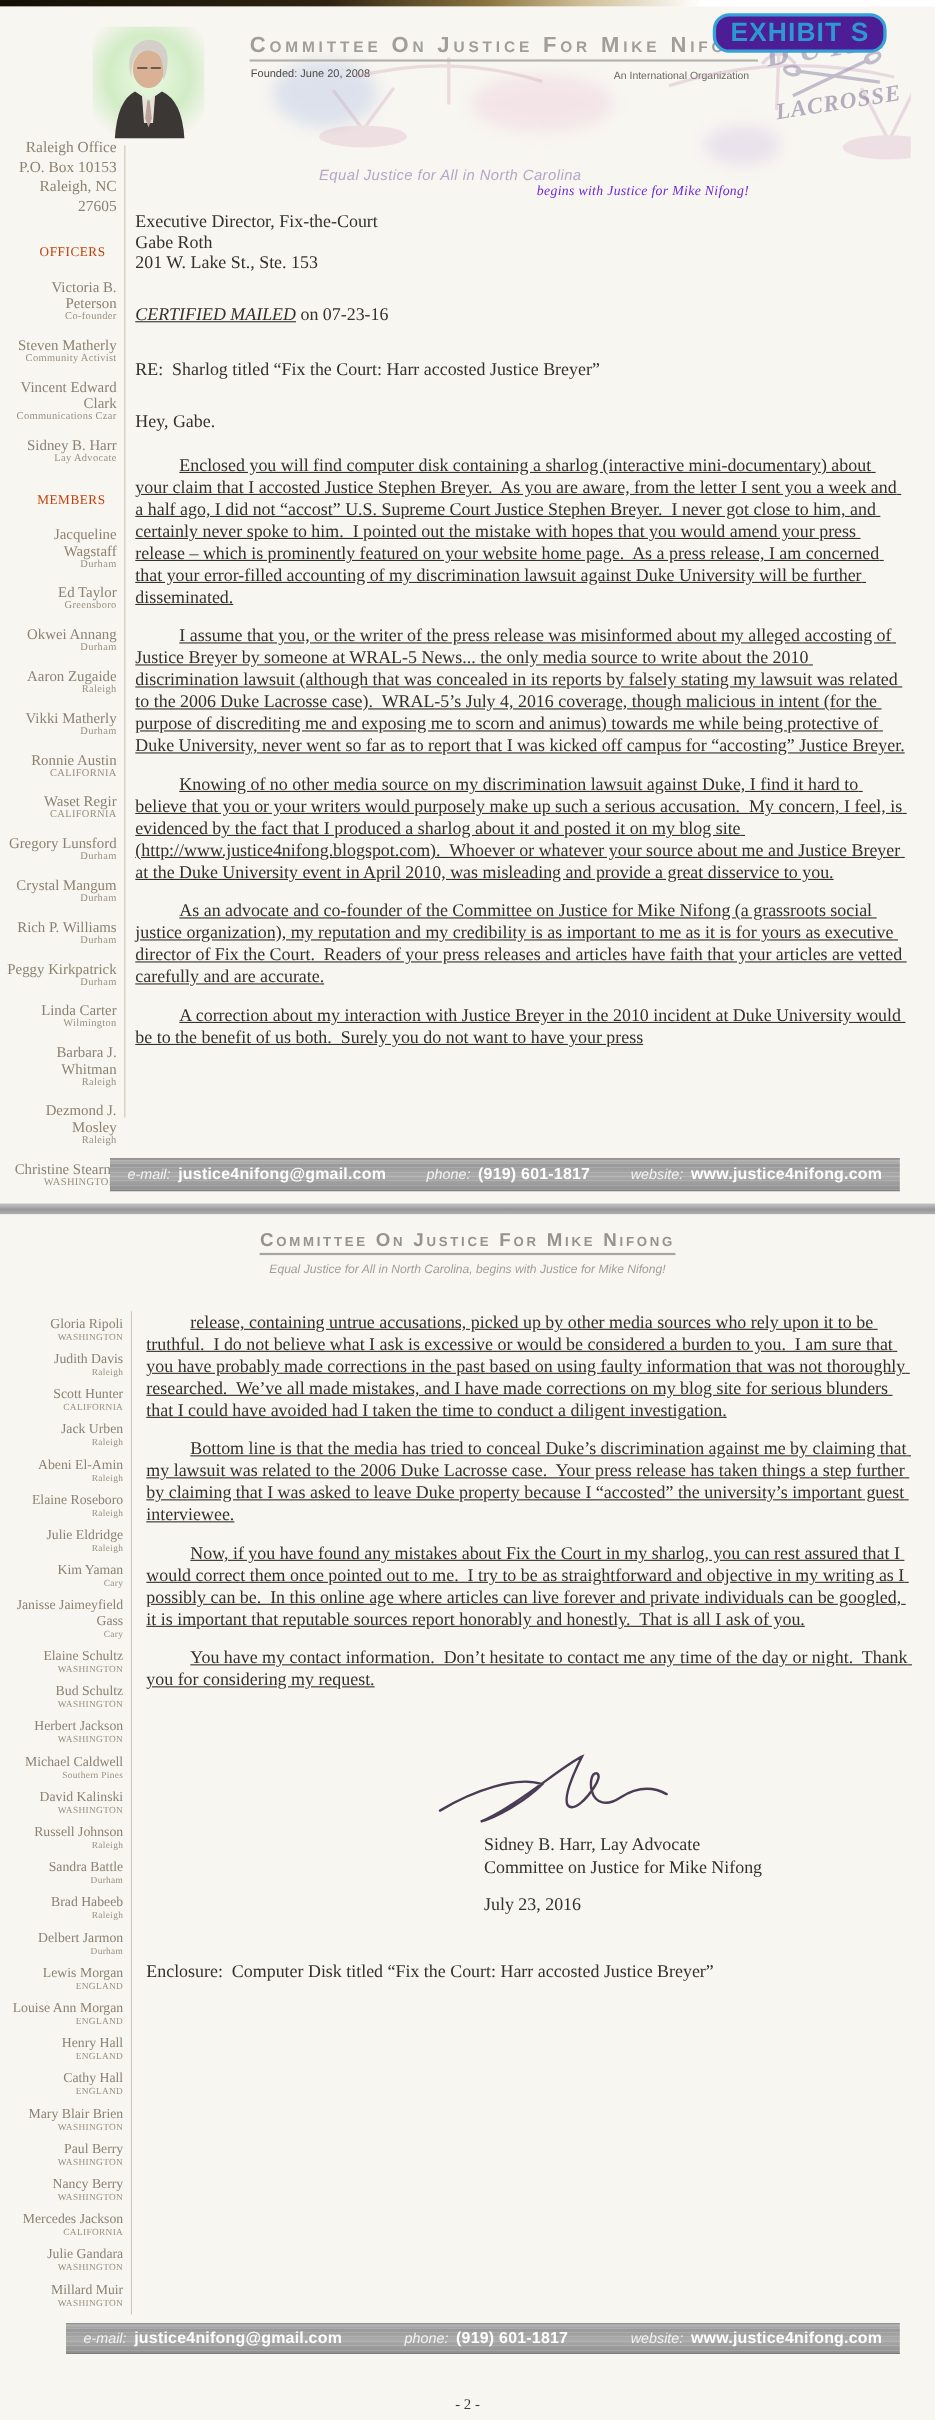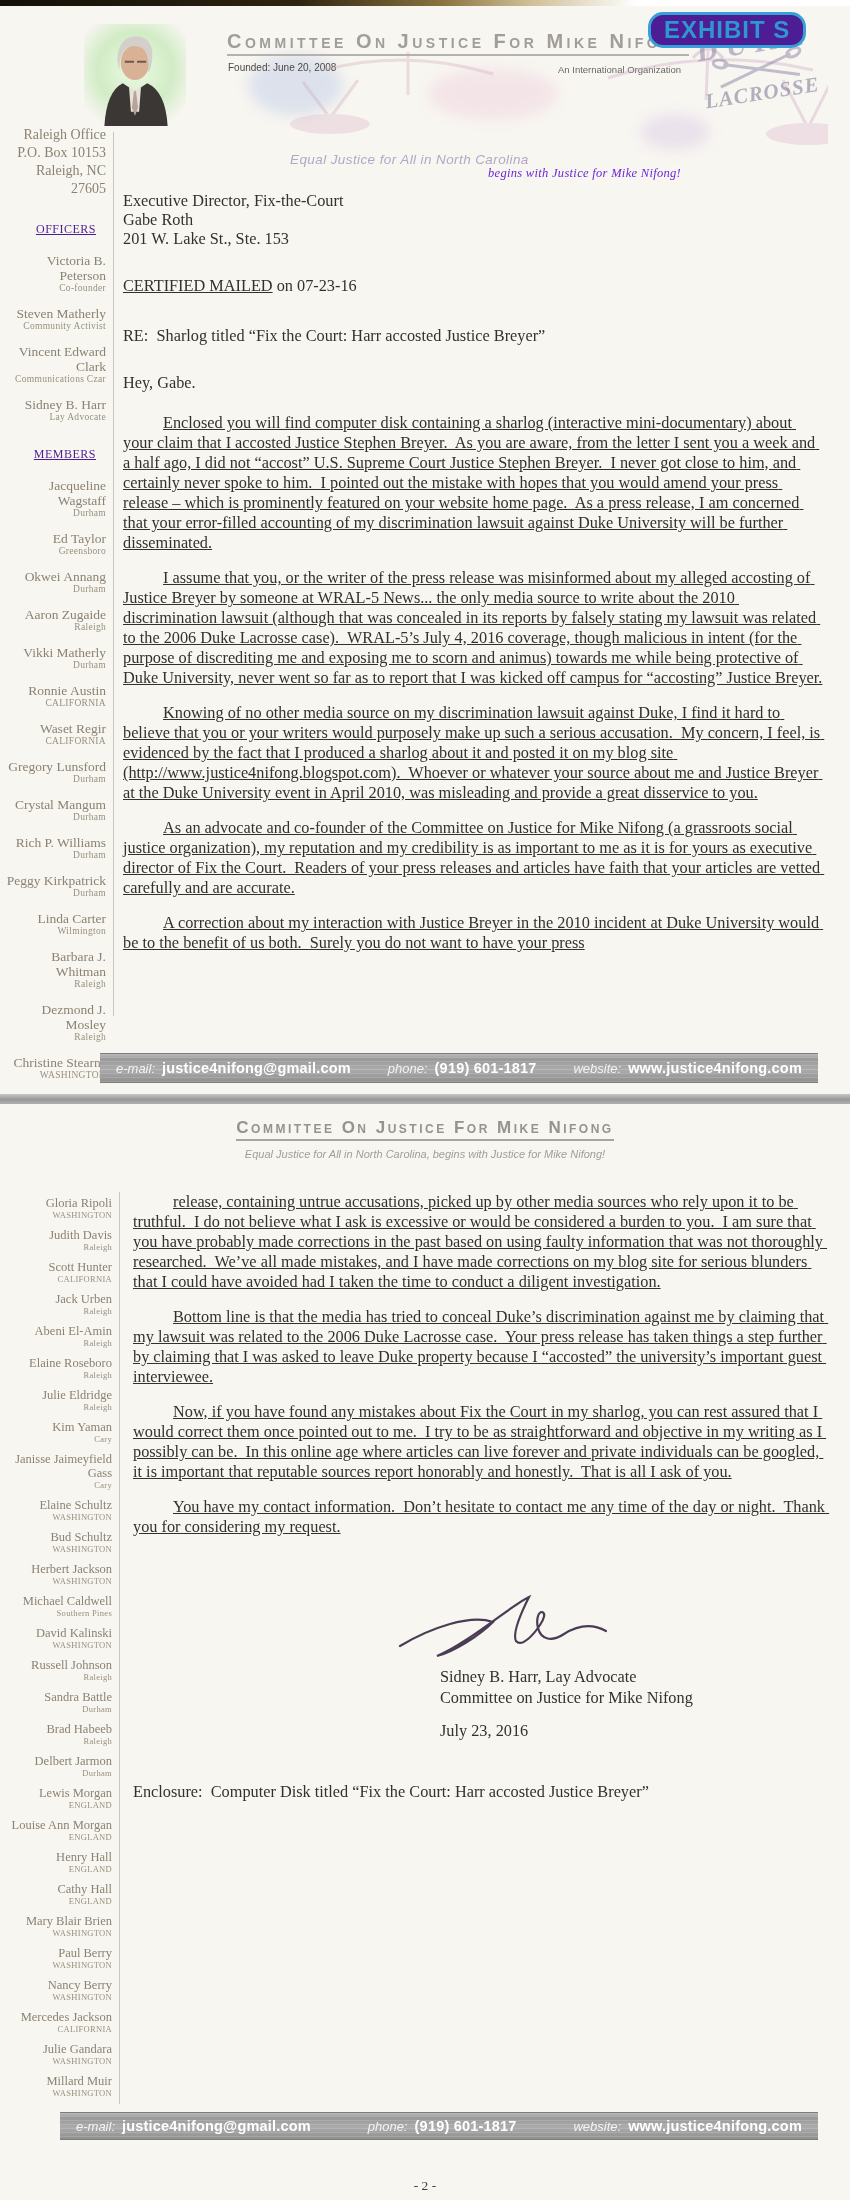--- a/index.html
+++ b/index.html
@@ -43,34 +43,34 @@
        font-style:italic;font-size:12.5px;color:#6d28d9;letter-spacing:.3px;}
 
   
   .sidebar{position:absolute;text-align:right;color:#8c8272;}
   #sidebar1{left:6px;top:120px;width:100px;}
   #sidebar2{left:4px;top:1196px;width:108px;}
   .divider{position:absolute;width:1px;background:#ccc7ba;}
   #divider1{left:113px;top:126px;height:884px;}
   #divider2{left:119px;top:1192px;height:912px;}
   .office{font-size:14px;line-height:18px;color:#8c8272;}
-  .sb-heading{font-size:12px;letter-spacing:.5px;text-decoration:underline;
-       margin:24px 10px 16px 0;color:#4c1d95;}
+  .sb-heading{font-size:12px;letter-spacing:.5px;
+       margin:24px 10px 16px 0;color:#c2410c;}
   .s-entry{margin-bottom:12px;}
   .s-name{font-size:13.5px;line-height:15px;}
   .s-role,.s-loc{font-size:9.5px;line-height:11px;color:#98907f;letter-spacing:.3px;}
   #sidebar2 .s-entry{margin-bottom:8px;}
   #sidebar2 .s-name{font-size:12.5px;line-height:14px;}
   #sidebar2 .s-loc{font-size:8.5px;line-height:10px;}
 
   
   .letter-body{position:absolute;left:123px;top:185px;width:700px;font-size:16.3px;color:#34312d;}
   .recipient p{margin:0;line-height:19px;white-space:pre-wrap;}
   .certified{margin-top:28px;line-height:20px;white-space:pre-wrap;}
-  .certified .u{text-decoration:underline;}
+  .certified .u{text-decoration:underline;font-style:italic;}
   .re-line{margin-top:30px;line-height:20px;white-space:pre-wrap;}
   .salutation{margin-top:27px;line-height:20px;}
   .paragraphs{margin-top:20px;text-decoration:underline;}
   .paragraphs p{margin:0 0 15px 0;line-height:20px;text-indent:40px;white-space:pre-wrap;}
 
   
   .sig-script{position:absolute;left:395px;top:1586px;}
   .sig-block{position:absolute;left:440px;top:1666px;font-size:16.3px;line-height:21px;color:#34312d;}
   .sig-date{margin-top:12px;}
   .enclosure{position:absolute;left:133px;top:1782px;font-size:16.3px;color:#34312d;white-space:pre-wrap;}

